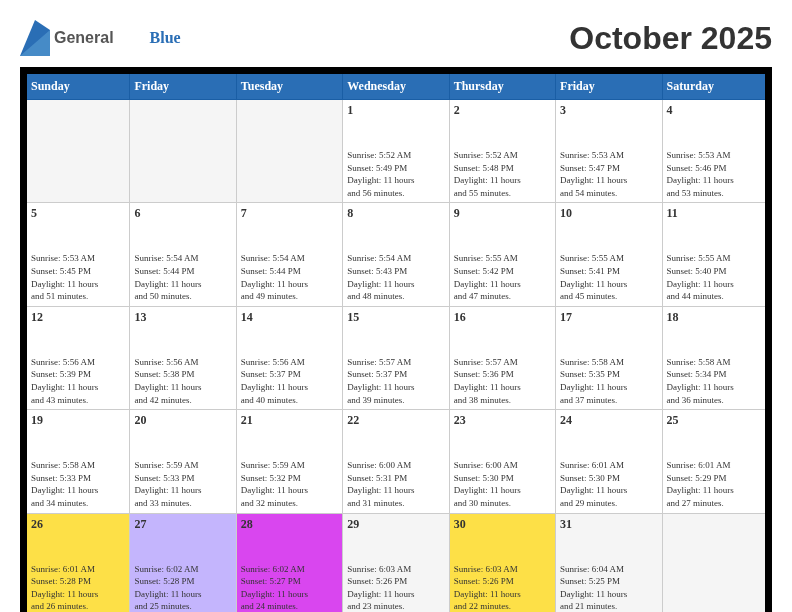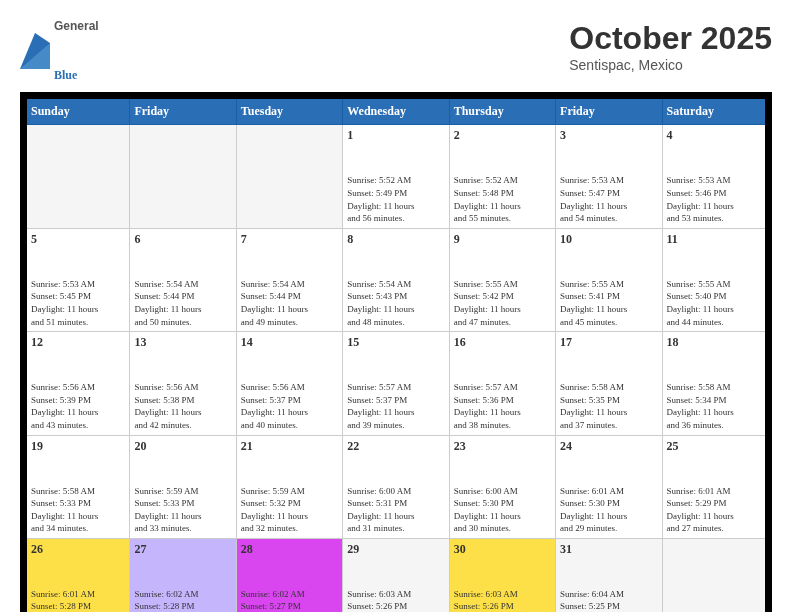--- a/index.html
+++ b/index.html
@@ -23,22 +23,22 @@
       align-items: flex-start;
       margin-bottom: 10px;
     }
     .logo {
       display: flex;
       align-items: center;
       gap: 4px;
     }
     .logo-text {
       display: flex;
-      flex-direction: column;
-      font-size: 12px;
+      flex-direction: row;
+      font-size: 16px;
       font-weight: bold;
       line-height: 1.1;
       gap: 36px;
     }
     .logo-general { color: #555; }
     .logo-blue { color: #2a6eb5; font-family: Liberation Serif, serif; }
     .logo-icon {
       width: 30px;
       height: 36px;
     }
@@ -109,21 +109,20 @@
         <polygon points="0,36 30,36 30,10 15,0" fill="#2a6eb5"></polygon>
         <polygon points="0,36 30,36 30,10" fill="#5a9fd4" opacity="0.6"></polygon>
       </svg>
       <div class="logo-text">
         <span class="logo-general">General</span>
         <span class="logo-blue">Blue</span>
       </div>
     </div>
     <div class="title-block">
       <div class="month-title">October 2025</div>
-      <div class="location">Sentispac, Mexico</div>
     </div>
   </div>
 
   <table class="calendar">
     <thead>
       <tr>
       <th>Sunday</th>
           <th>Friday</th>
           <th>Tuesday</th>
           <th>Wednesday</th>

